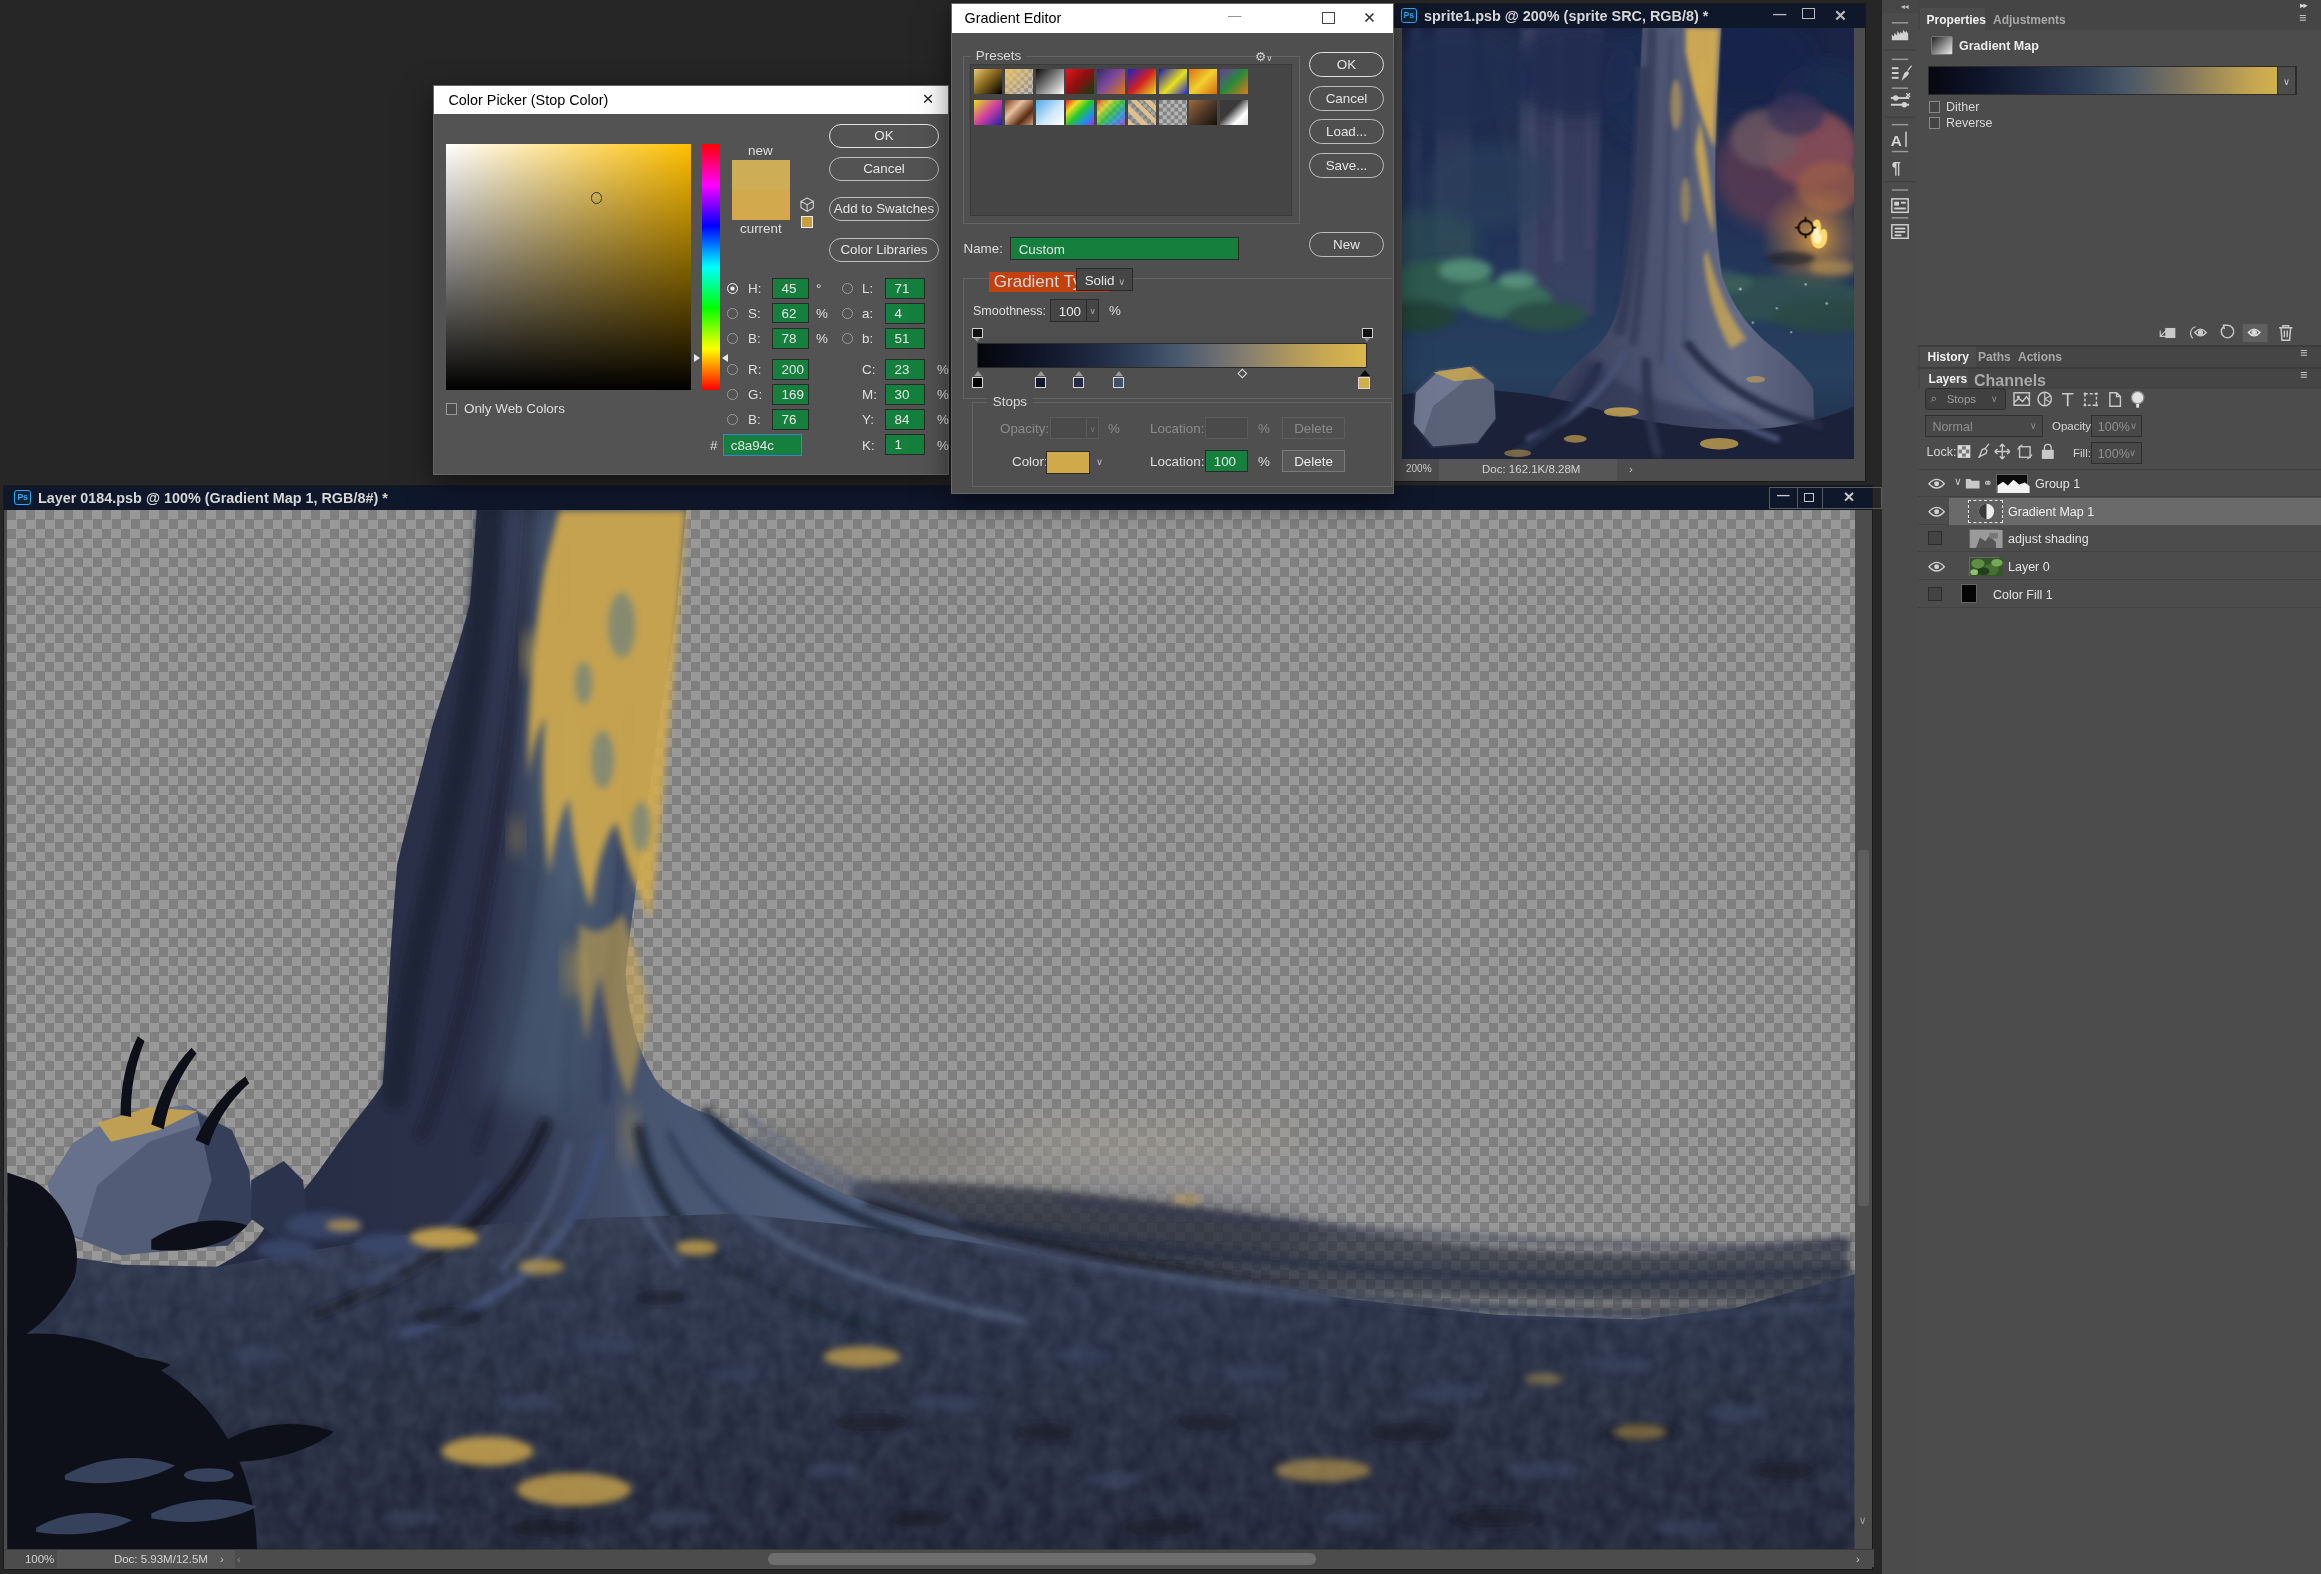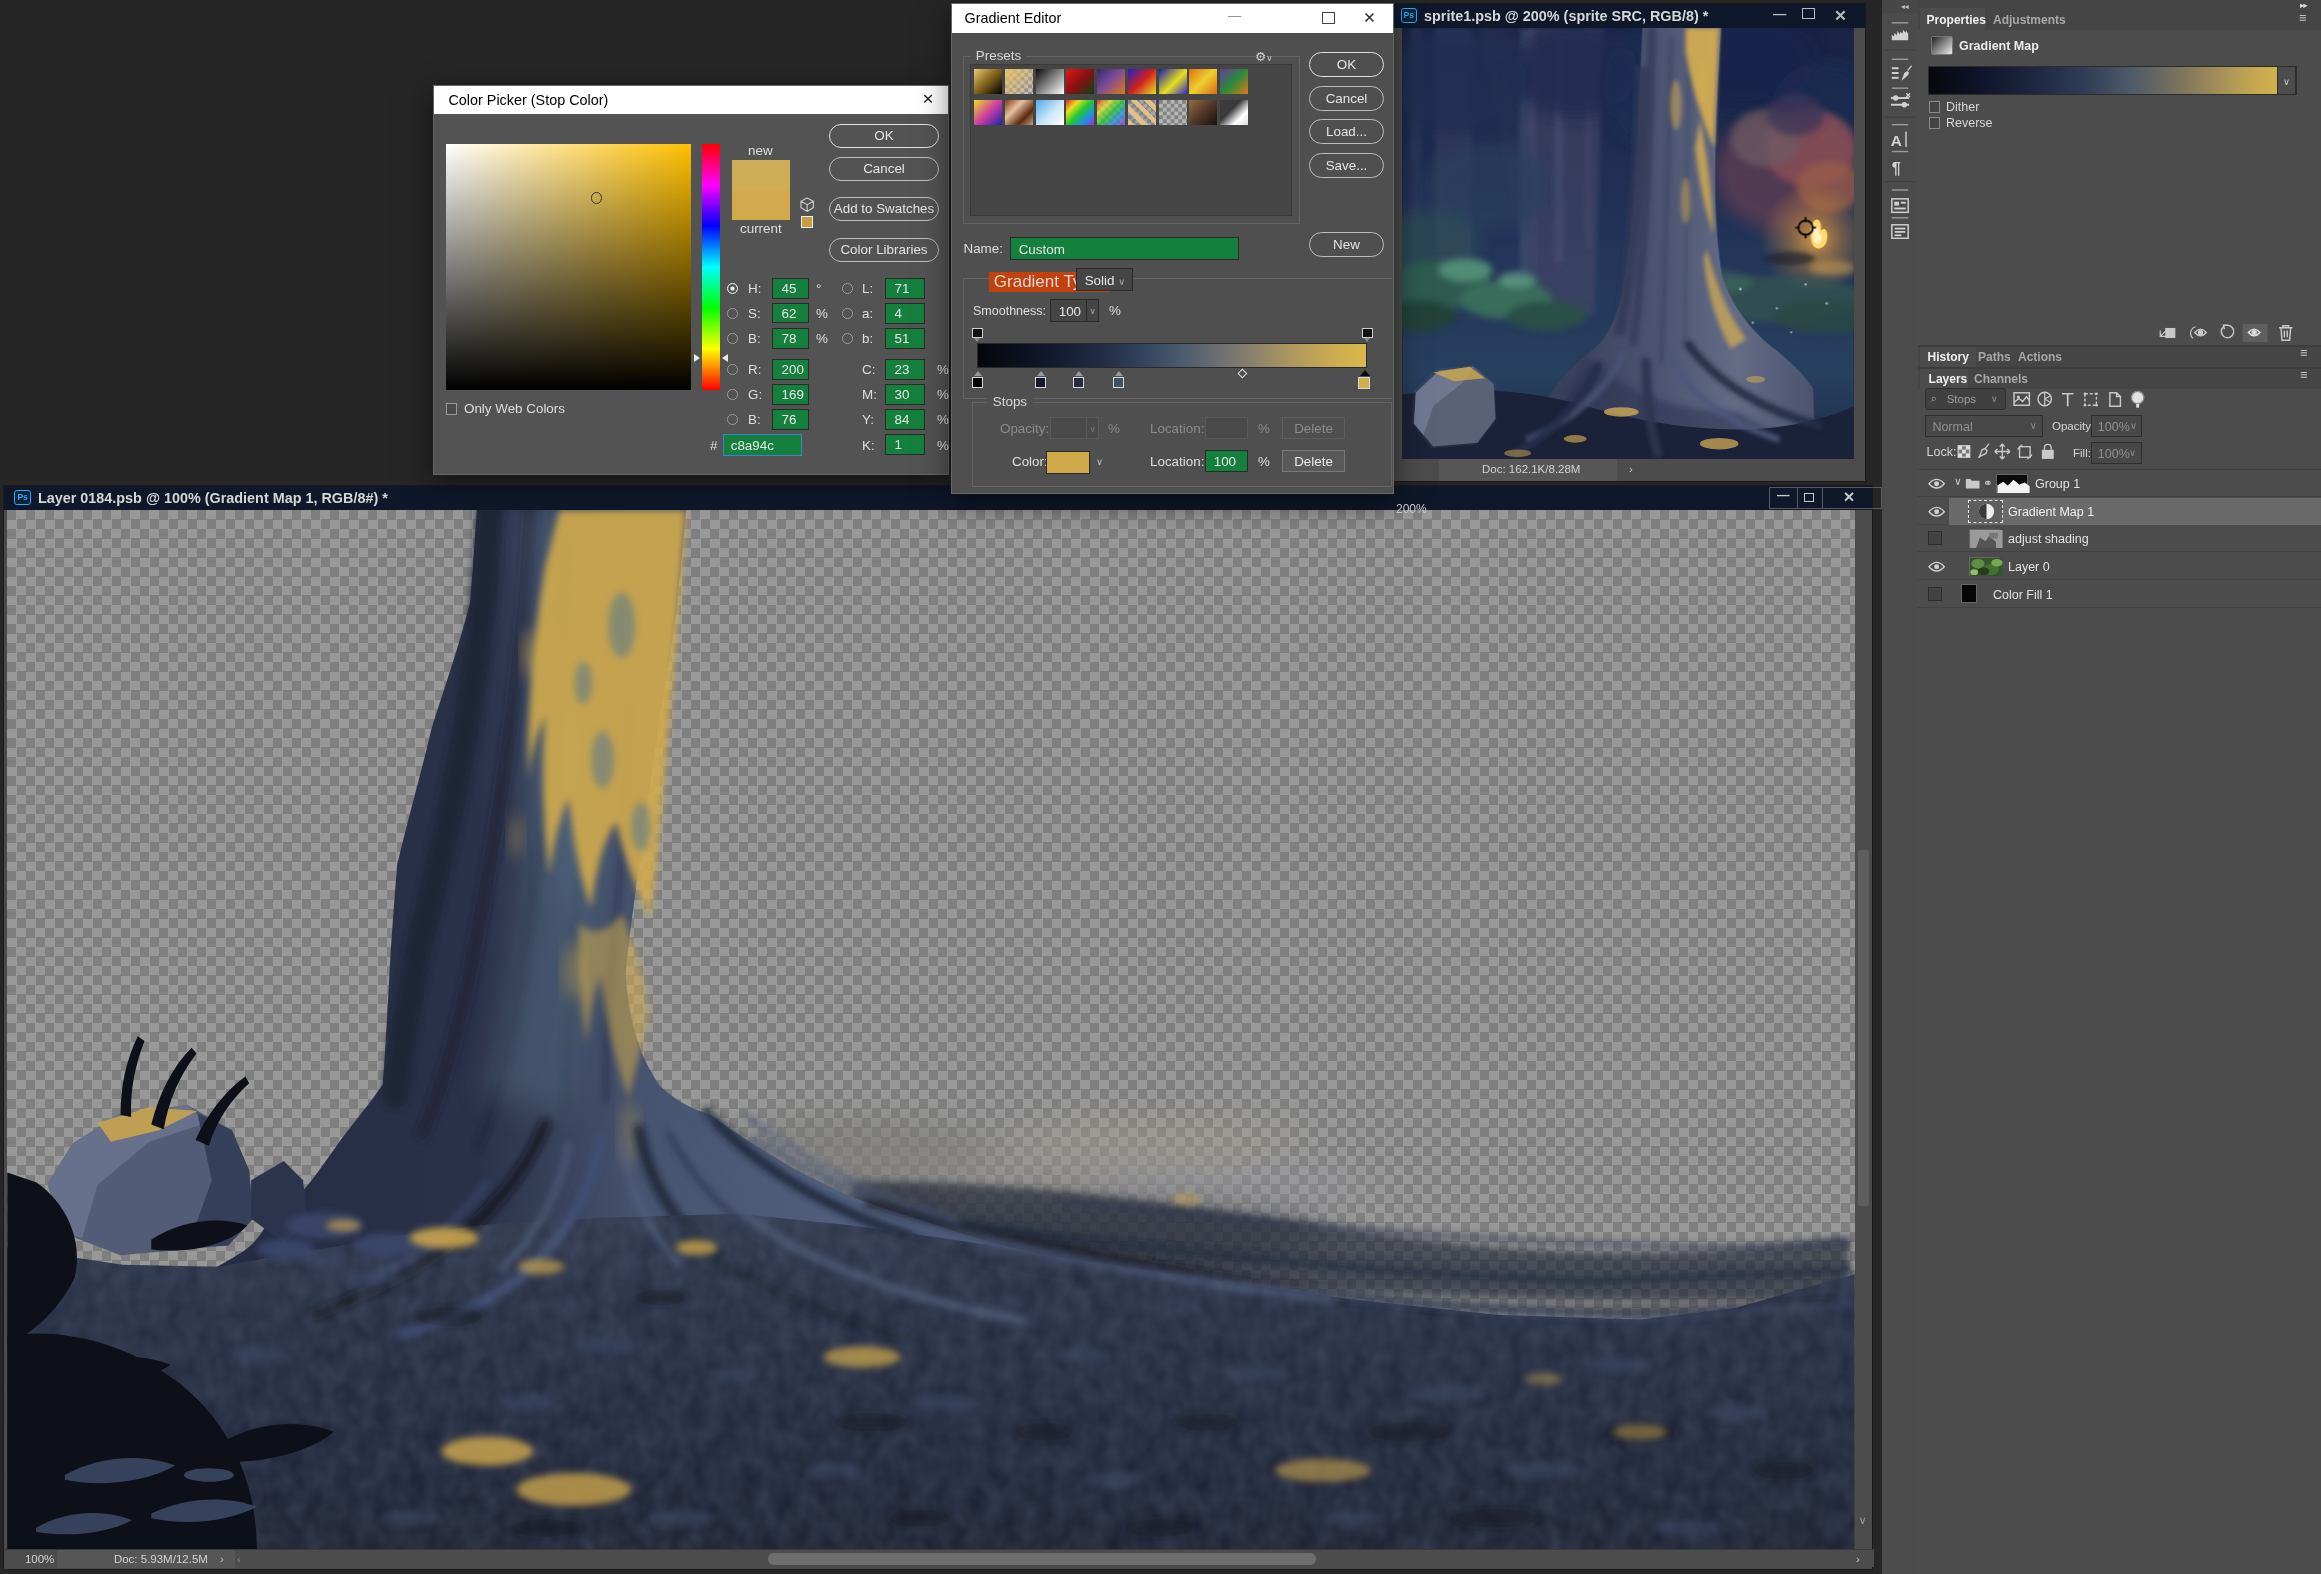--- a/index.html
+++ b/index.html
@@ -363,21 +363,21 @@
           <circle cx="405" cy="317" r="1"></circle>
       </g>
 
       <g stroke="#0a0a0a" stroke-width="2" fill="none">
         <circle cx="420" cy="208" r="7.5"></circle>
         <path d="M420 197 v5 M420 214 v5 M409 208 h5 M426 208 h5"></path>
       </g>
     </svg>
   </div>
   <div class="abs" style="left:0;top:455px;width:470px;height:22px;background:#4c4c4c;">
-    <div class="abs" style="left:5px;top:3.8px;color:#d2d2d2;font-size:12px;margin-top:39px;">200%</div>
+    <div class="abs" style="left:15px;top:3.8px;color:#d2d2d2;font-size:10px;">200%</div>
     <div class="abs" style="left:48px;top:0;width:178px;height:22px;background:#565656;"></div>
     <div class="abs" style="left:91px;top:3.8px;color:#d2d2d2;font-size:11.5px;">Doc: 162.1K/8.28M</div>
     <div class="abs" style="left:238px;top:3.8px;color:#c2c2c2;font-size:11.5px;">›</div>
   </div>
 </div>
 
 <div class="abs" id="iconstrip" style="left:1882px;top:0;width:36px;height:1575px;background:#4b4b4b;">
   <div class="abs" style="left:0;top:0;width:36px;height:13.4px;background:#474747;"></div>
   <div class="abs" style="left:19px;top:1.9px;color:#c0c0c0;font-size:7.7px;letter-spacing:0px;">◂◂</div>
   <svg class="abs" style="left:0;top:0" width="36" height="269" viewBox="0 0 37 280">
@@ -468,21 +468,21 @@
   <div class="abs" style="left:1.9px;top:347px;width:56px;height:20px;background:#4c4c4c;"></div>
   <div class="abs" style="left:9.6px;top:350px;color:#f0f0f0;font-size:12px;font-weight:bold;">History</div>
   <div class="abs" style="left:60px;top:350px;color:#a8a8a8;font-size:12px;font-weight:bold;">Paths</div>
   <div class="abs" style="left:100px;top:350px;color:#a8a8a8;font-size:12px;font-weight:bold;">Actions</div>
   <div class="abs" style="left:382px;top:346px;color:#c4c4c4;font-size:12.5px;">≡</div>
   <div class="abs" style="left:0;top:367px;width:404px;height:1.9px;background:#3c3c3c;"></div>
 
   <div class="abs" style="left:0;top:369px;width:404px;height:20px;background:#454545;"></div>
   <div class="abs" style="left:1.9px;top:369px;width:48px;height:20px;background:#4c4c4c;"></div>
   <div class="abs" style="left:10.6px;top:372px;color:#f0f0f0;font-size:12px;font-weight:bold;">Layers</div>
-  <div class="abs" style="left:56px;top:372px;color:#a8a8a8;font-size:12px;font-weight:bold;">Channels</div>
+  <div class="abs" style="left:56px;top:372px;color:#a8a8a8;font-size:16px;font-weight:bold;">Channels</div>
   <div class="abs" style="left:382px;top:368px;color:#c4c4c4;font-size:12.5px;">≡</div>
 
   <div class="abs" style="left:6.7px;top:388px;width:81px;height:22px;background:#404040;border:1px solid #2e2e2e;border-radius:2.9px;">
     <div class="abs" style="left:4.8px;top:2.9px;color:#9f9f9f;font-size:11.5px;">⌕</div>
     <div class="abs" style="left:21px;top:3.8px;color:#9f9f9f;font-size:11.5px;">Stops</div>
     <div class="abs" style="left:65px;top:3.8px;color:#8a8a8a;font-size:9.6px;">∨</div>
   </div>
   <svg class="abs" style="left:94px;top:388px" width="144" height="23" viewBox="0 0 150 24">
     <g stroke="#c9c9c9" fill="none" stroke-width="1.5">
       <rect x="2" y="5" width="16" height="13"></rect>

